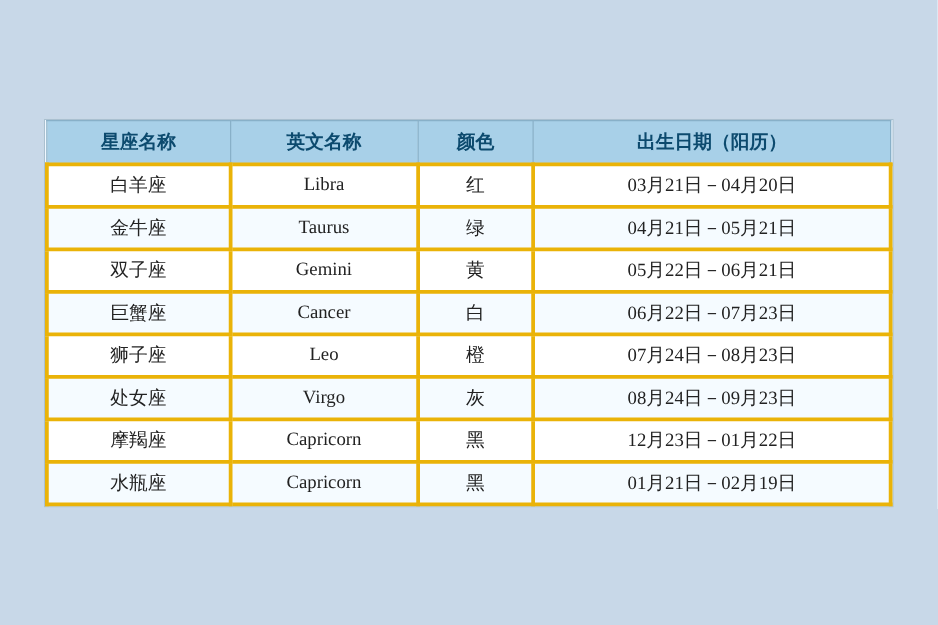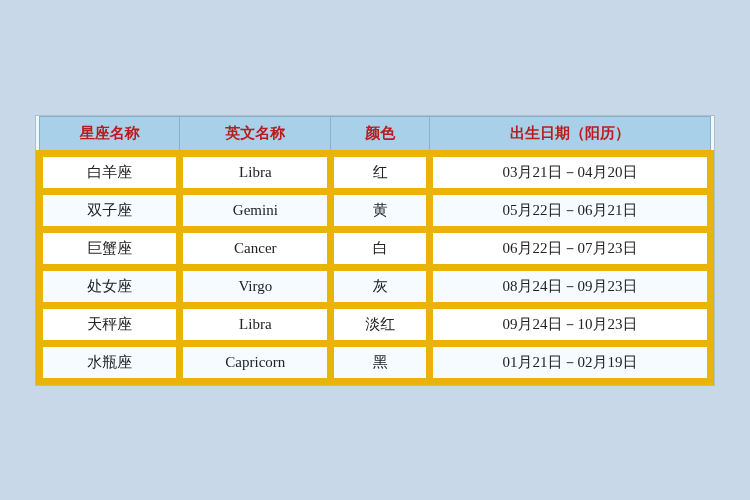--- a/index.html
+++ b/index.html
@@ -23,30 +23,30 @@
       border-collapse: collapse;
     }
     thead tr {
       background: #a8d0e8;
     }
     thead th {
       border: 1px solid #88b0c8;
       padding: 7px 10px;
       text-align: center;
       font-weight: bold;
-      color: #b91c1c;
+      color: #0c4a6e;
     }
     tbody tr {
       background: #ffffff;
     }
     tbody tr:nth-child(even) {
       background: #f5fbff;
     }
     tbody td {
-      border: 7px solid #eab308;
+      border: 3px solid #eab308;
       padding: 6px 10px;
       text-align: center;
       color: #222;
     }
   </style>
 </head>
 <body>
 
 <div class="table-wrapper">
   <table>
@@ -61,42 +61,54 @@
     </thead>
     <tbody>
 
     <tr>
           <td>白羊座</td>
           <td>Libra</td>
           <td>红</td>
           <td>03月21日－04月20日</td>
         </tr>
         <tr>
+          <td>金牛座</td>
+          <td>Taurus</td>
+          <td>绿</td>
+          <td>04月21日－05月21日</td>
+        </tr>
+        <tr>
           <td>双子座</td>
           <td>Gemini</td>
           <td>黄</td>
           <td>05月22日－06月21日</td>
         </tr>
         <tr>
           <td>巨蟹座</td>
           <td>Cancer</td>
           <td>白</td>
           <td>06月22日－07月23日</td>
         </tr>
         <tr>
+          <td>狮子座</td>
+          <td>Leo</td>
+          <td>橙</td>
+          <td>07月24日－08月23日</td>
+        </tr>
+        <tr>
           <td>处女座</td>
           <td>Virgo</td>
           <td>灰</td>
           <td>08月24日－09月23日</td>
         </tr>
         <tr>
-          <td>天秤座</td>
-          <td>Libra</td>
-          <td>淡红</td>
-          <td>09月24日－10月23日</td>
+          <td>摩羯座</td>
+          <td>Capricorn</td>
+          <td>黑</td>
+          <td>12月23日－01月22日</td>
         </tr>
         <tr>
           <td>水瓶座</td>
           <td>Capricorn</td>
           <td>黑</td>
           <td>01月21日－02月19日</td>
         </tr>
       </tbody>
   </table>
 </div>

